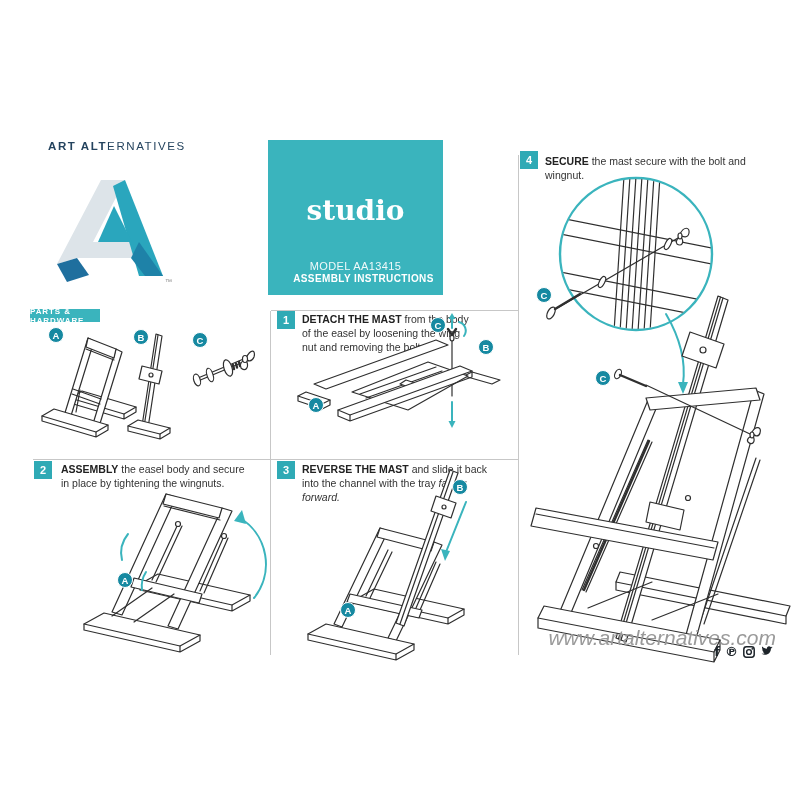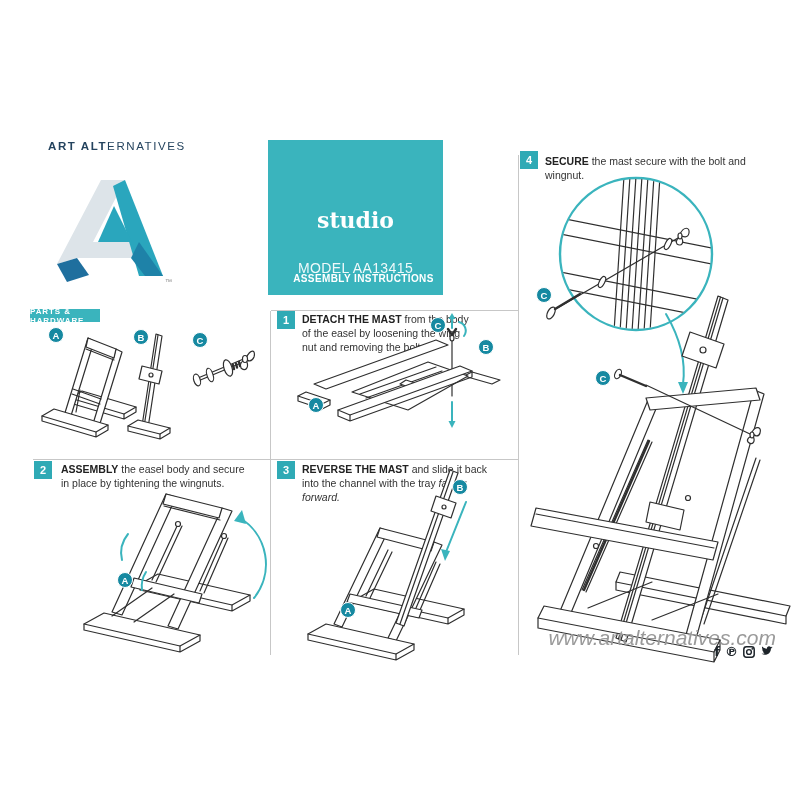--- a/index.html
+++ b/index.html
@@ -7,23 +7,23 @@
         font-family:"Liberation Sans",sans-serif;color:#2e2e2e;border-radius:29px;}
   
   .vline{position:absolute;width:1px;background:#c7c7c7;}
   .hline{position:absolute;height:1px;background:#c7c7c7;}
   
   .brand{position:absolute;left:48px;top:140px;font-size:11.5px;letter-spacing:1.6px;color:#24435e;}
   .brand b{font-weight:700;}
   
   .titlebox{position:absolute;left:268px;top:140px;width:175px;height:155px;background:#3ab4bd;
             color:#fff;text-align:center;}
-  .titlebox .main{margin-top:68px;font-family:"DejaVu Serif",serif;font-weight:700;
-                  font-size:22px;line-height:1.18;}
-  .titlebox .model{position:absolute;left:0;right:0;top:120px;font-size:14px;letter-spacing:.4px;
+  .titlebox .main{margin-top:54px;font-family:"DejaVu Serif",serif;font-weight:700;
+                  font-size:28px;line-height:1.18;}
+  .titlebox .model{position:absolute;left:0;right:0;top:120px;font-size:11px;letter-spacing:.4px;
                    color:rgba(255,255,255,.92);}
   .titlebox .sub{position:absolute;left:16px;right:0;top:133px;font-size:10px;font-weight:700;
                  letter-spacing:.4px;}
   
   .banner{position:absolute;left:30px;top:309px;width:70px;height:13px;background:#3ab4bd;
           color:#fff;font-size:8px;font-weight:700;letter-spacing:.9px;
           display:flex;align-items:center;justify-content:center;}
   
   .cbadge{position:absolute;width:16px;height:16px;border-radius:50%;background:#1689a1;
           border:1.5px solid #fff;color:#fff;font-weight:700;font-size:9.5px;

